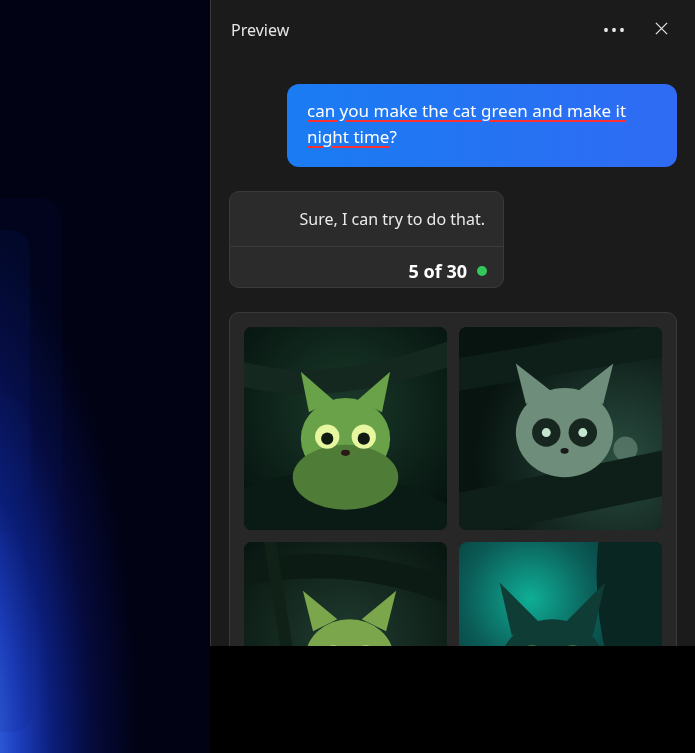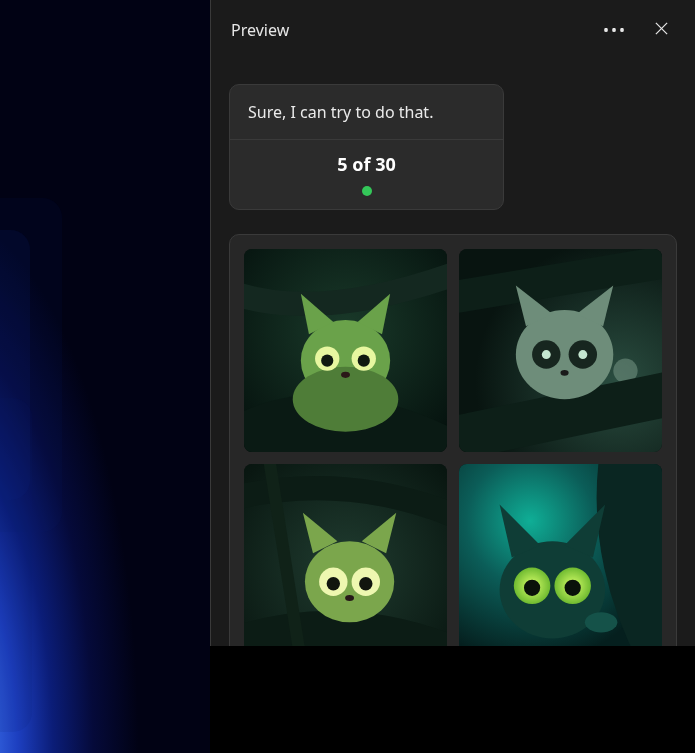--- a/index.html
+++ b/index.html
@@ -98,29 +98,29 @@
     background: #2b2b2b;
     border: 1px solid #3a3a3a;
     border-radius: 10px;
     width: 275px;
     overflow: hidden;
   }
   .bot-text {
     color: #eaeaea;
     font-size: 16px;
     padding: 16px 18px;
+    text-align: right;
   }
   .bot-sep { height: 1px; background: #3a3a3a; }
   .bot-footer {
     display: flex;
     align-items: center;
     justify-content: flex-end;
     gap: 10px;
-    padding: 12px 16px 13px 16px;
-    flex-direction: column;
+    padding: 12px 16px 4px 16px;
   }
   .counter { color: #fff; font-weight: 700; font-size: 18px; }
   .status-dot { width: 10px; height: 10px; border-radius: 50%; background: #34c759; }
 
   
   .result-card {
     margin-top: 24px;
     background: #272727;
     border: 1px solid #3a3a3a;
     border-radius: 10px;
@@ -157,20 +157,23 @@
         <svg viewBox="0 0 16 16" stroke="#e6e6e6" stroke-width="1.3" fill="none">
           <line x1="2" y1="2" x2="14" y2="14"></line>
             <line x1="14" y1="2" x2="2" y2="14"></line>
         </svg>
       </span>
     </div>
   </div>
 
   <div class="scroll">
 
+    <div class="row-right">
+      <div class="user-bubble" id="user-bubble"><span class="spellcheck">can you make the cat green and make it</span><span> </span><span class="spellcheck">night time</span><span>?</span></div>
+    </div>
 
     <div class="bot-card">
       <div class="bot-text">Sure, I can try to do that.</div>
       <div class="bot-sep"></div>
       <div class="bot-footer">
         <span class="counter">5 of 30</span>
         <span class="status-dot"></span>
       </div>
     </div>
 

